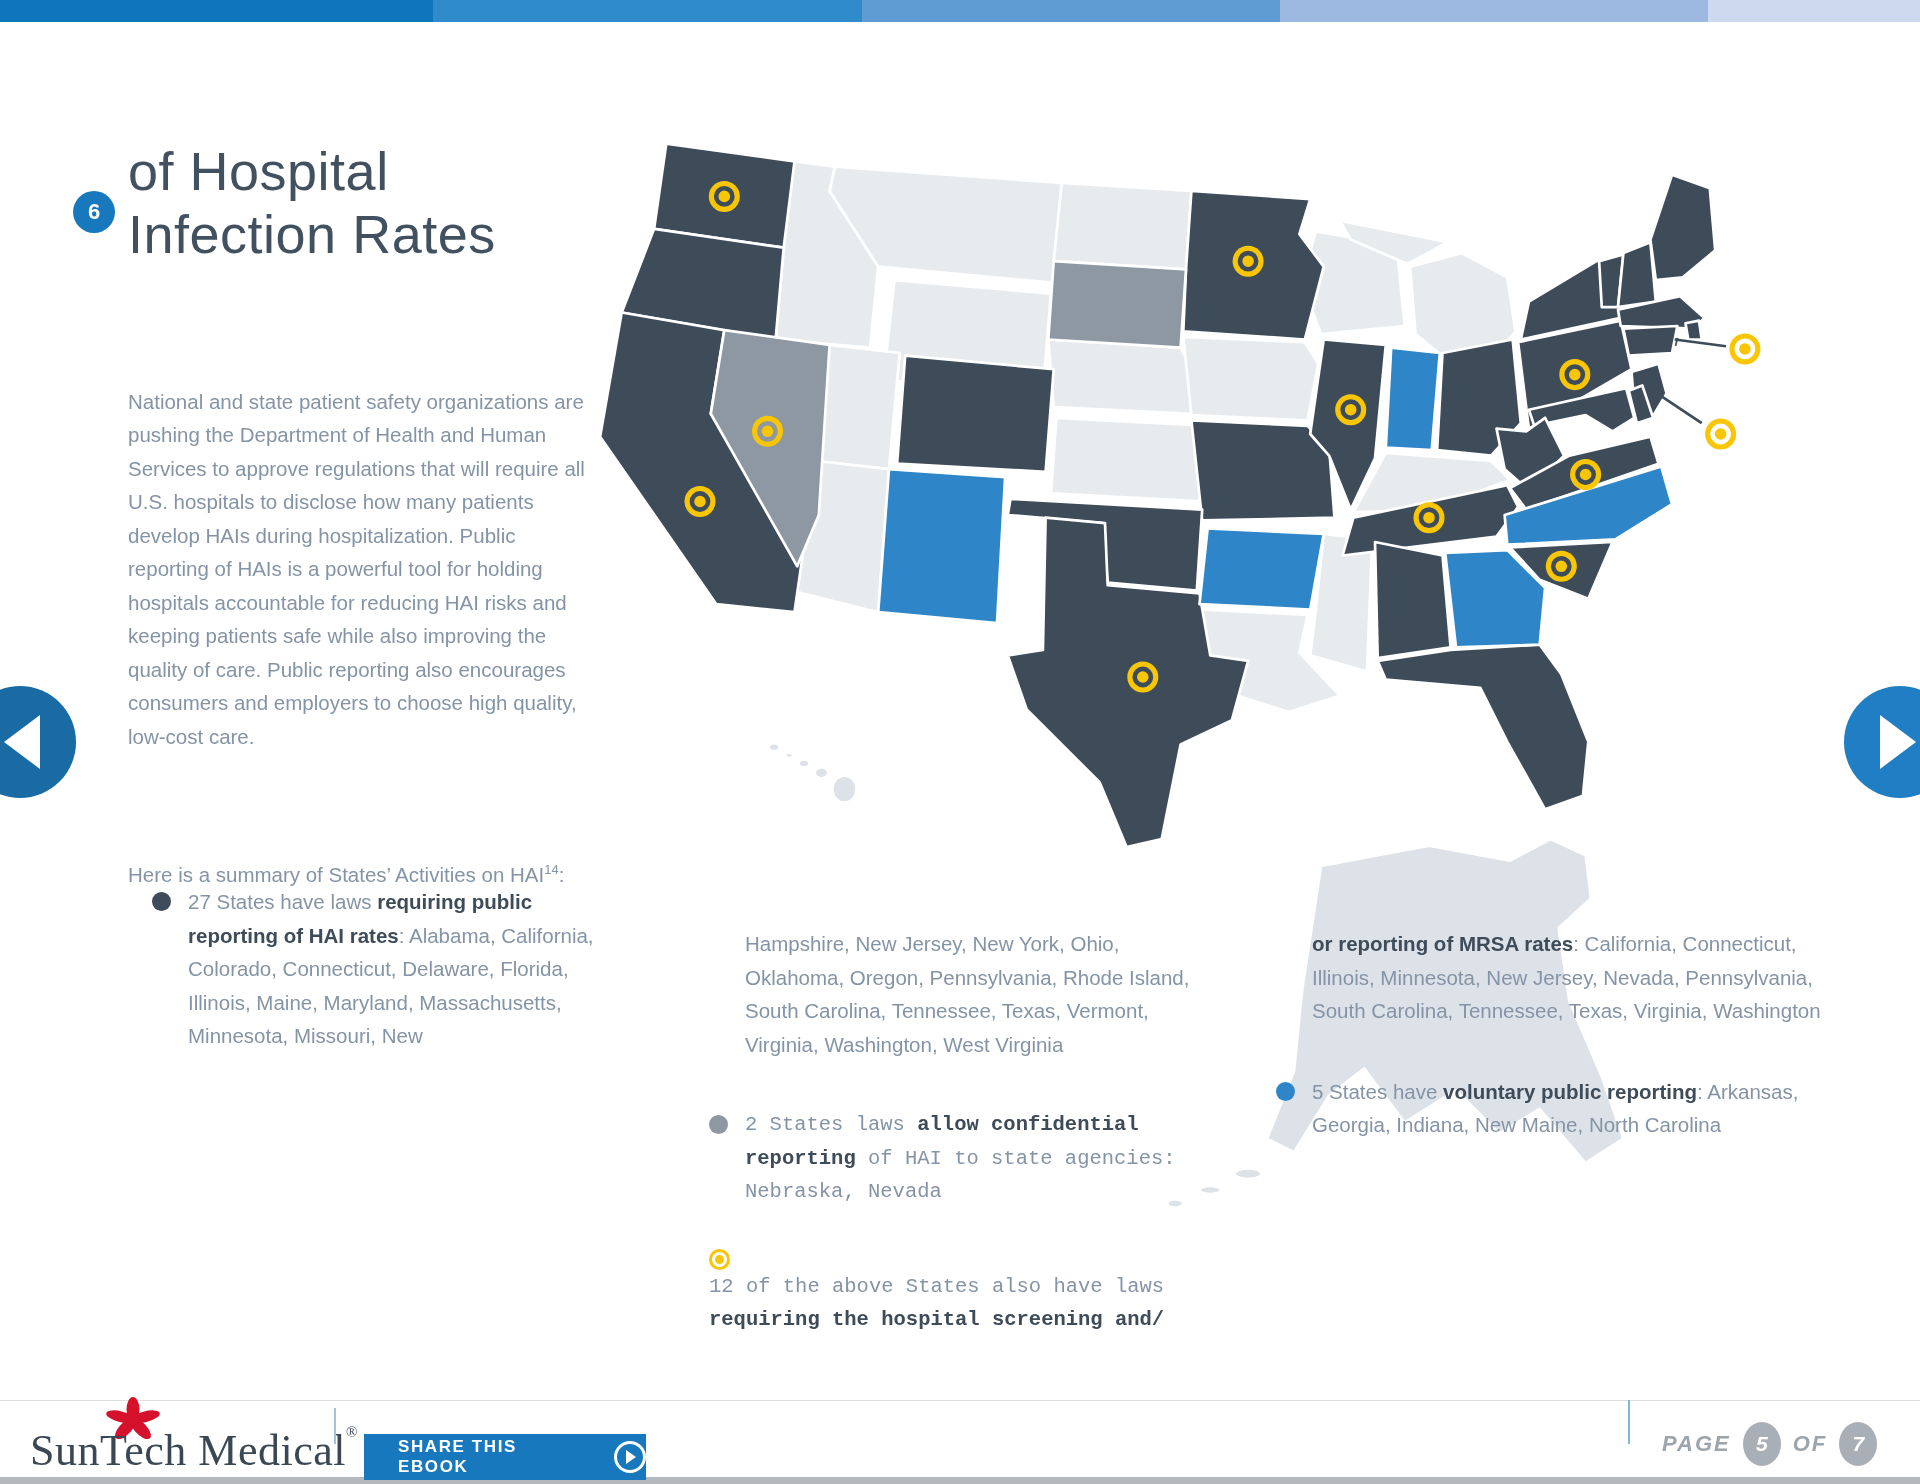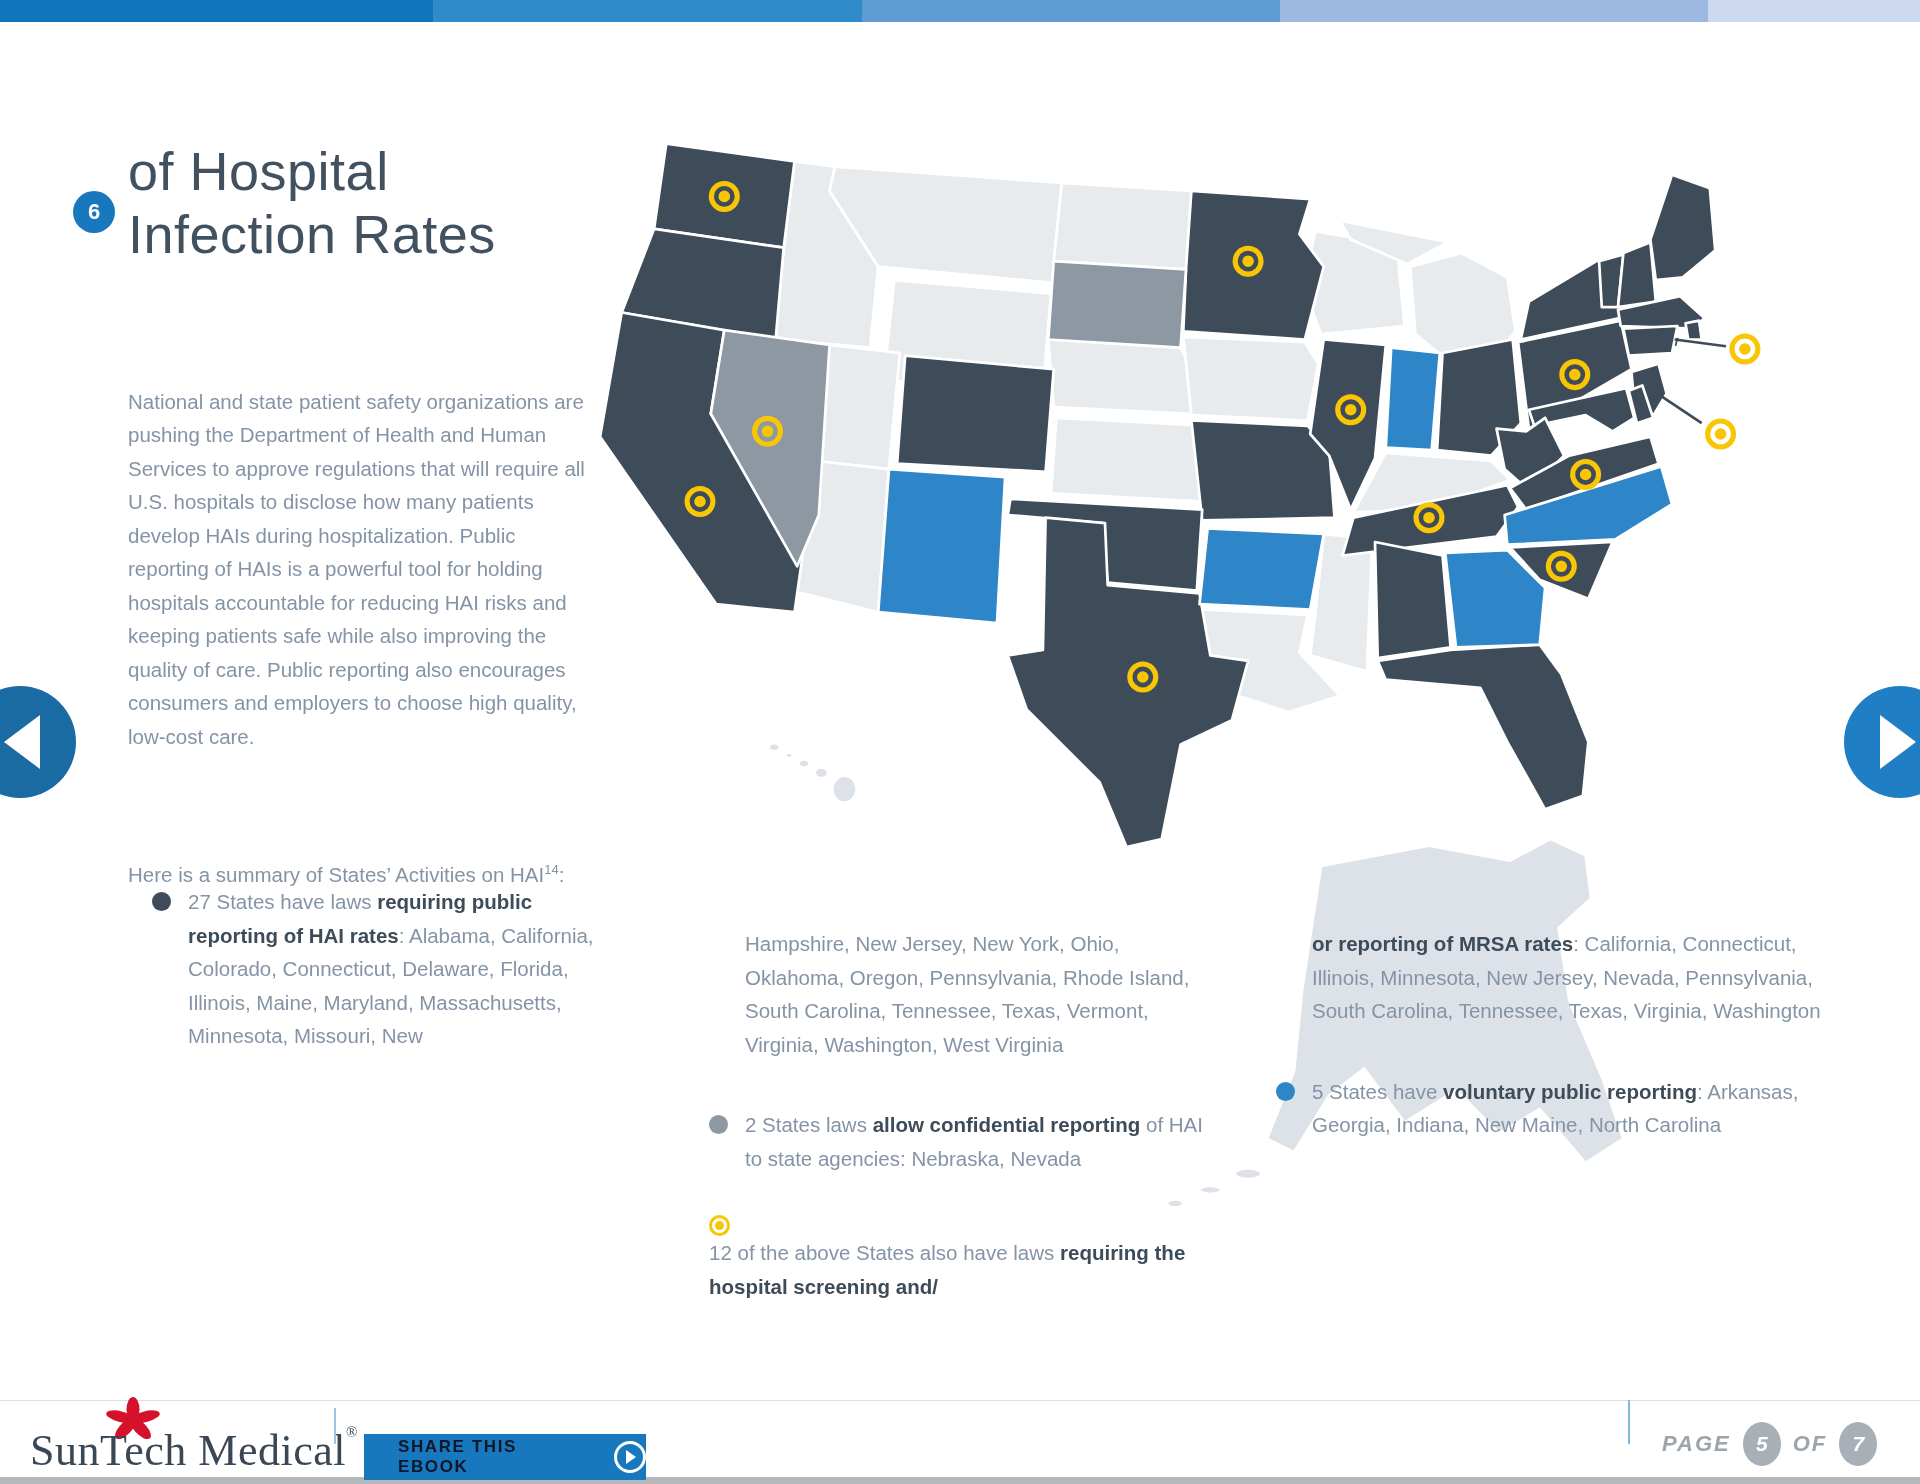--- a/index.html
+++ b/index.html
@@ -44,21 +44,21 @@
     width:21px;height:21px;flex:0 0 21px;background:var(--yellow);
     display:flex;align-items:center;justify-content:center;margin-top:6px;
   }
   .dot.ring::after{content:"";width:9px;height:9px;border-radius:50%;
     background:var(--yellow);border:3px solid #fff;}
   #bullet1{position:absolute;left:152px;top:885px;width:470px;}
   .midcol{position:absolute;left:709px;top:927px;width:505px;}
   .rightcol{position:absolute;left:1276px;top:927px;width:555px;}
   .cont{color:var(--text_body);font-size:20.5px;line-height:33.5px;margin:0 0 0 36px;}
   .cont .b{font-weight:bold;color:var(--text_dark);}
-  .midcol .bullet{margin-top:47px;}
+  .midcol .bullet{margin-top:47px;font-family:Liberation Mono, monospace;}
   .midcol .bullet + .bullet{margin-top:34px;flex-direction:column;}
   .rightcol .bullet{margin-top:47px;}
   
   #map{position:absolute;left:565px;top:110px;width:1296px;height:1134px;pointer-events:none;}
   #map polygon,#map path,#map ellipse{stroke:#fff;stroke-width:2;stroke-linejoin:round;}
   .connector{stroke:var(--state_dark);stroke-width:2;}
   .m-ring{fill:none;stroke-width:3.4px;}
   
   .navbtn{position:absolute;width:112px;height:112px;border-radius:50%;top:686px;cursor:pointer;}
   #prev{left:-36px;background:var(--arrow_left);}
@@ -72,21 +72,21 @@
   
   #footer-line{position:absolute;left:0;top:1400px;width:1920px;height:1px;background:#dce0e3;}
   #bottom-strip{position:absolute;left:0;top:1477px;width:1920px;height:7px;background:var(--bottom_strip);}
   .logo{position:absolute;left:30px;top:1424px;color:#3a4754;
     font-family:"Liberation Serif", serif;font-size:44px;letter-spacing:.5px;}
   .logo sup{font-size:15px;vertical-align:28px;}
   #logo-splat{position:absolute;left:88px;top:1394px;}
   #footer-div-left{position:absolute;left:334px;top:1408px;width:2px;height:36px;background:#9fc4dc;}
   #share-btn{
     position:absolute;left:364px;top:1434px;width:282px;height:46px;background:var(--accent_blue);
-    color:#0f172a;font-size:17px;font-weight:bold;letter-spacing:1.6px;
+    color:#ffffff;font-size:17px;font-weight:bold;letter-spacing:1.6px;
     display:flex;align-items:center;padding-left:34px;box-sizing:border-box;cursor:pointer;z-index:5;
   }
   .play{width:26px;height:26px;border-radius:50%;border:3px solid #fff;
     margin-left:22px;position:relative;flex:0 0 26px;}
   .play::after{content:"";position:absolute;left:9px;top:6px;width:0;height:0;
     border-top:7px solid transparent;border-bottom:7px solid transparent;border-left:10px solid #fff;}
   #footer-div-right{position:absolute;left:1628px;top:1400px;width:2px;height:44px;background:var(--divider_blue);}
   #pager{position:absolute;left:1662px;top:1422px;display:flex;align-items:center;
     color:var(--footer_gray);font-size:22px;font-weight:bold;letter-spacing:2px;font-style:italic;}
   .page-badge{width:38px;height:44px;border-radius:50%;background:var(--badge_gray);

